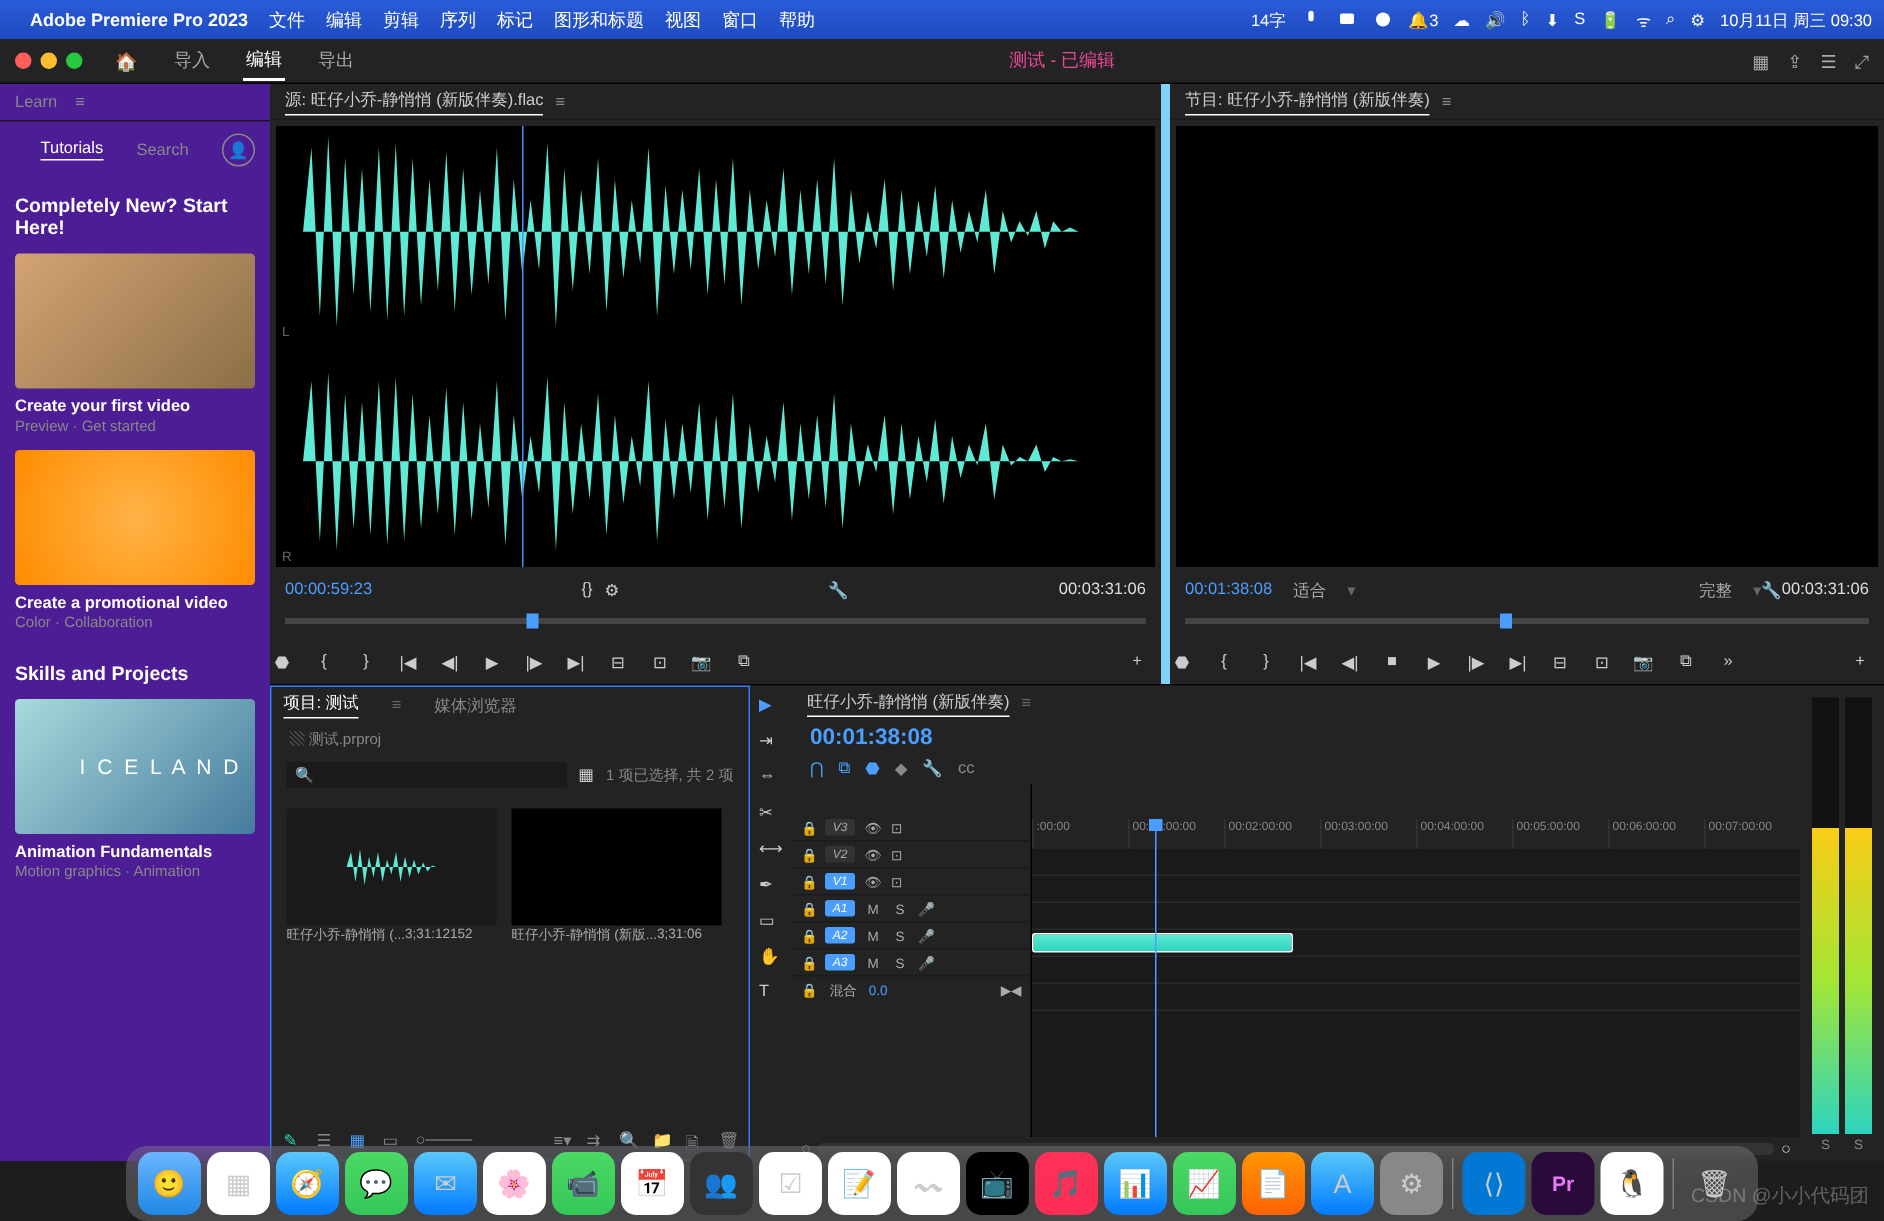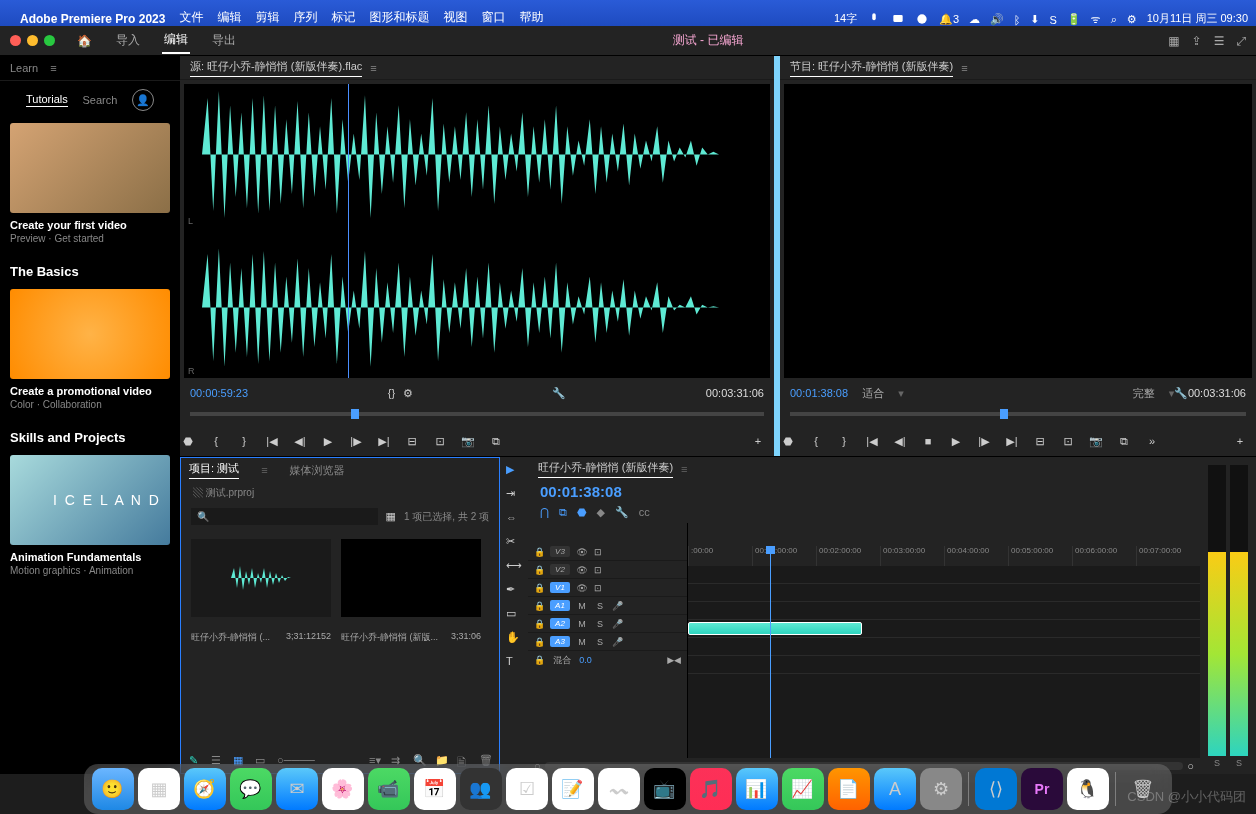--- a/index.html
+++ b/index.html
@@ -1,39 +1,39 @@
 <!DOCTYPE html>
 <html><head>
 <meta charset="utf-8">
 <style>
 *{margin:0;padding:0;box-sizing:border-box;font-family:-apple-system,BlinkMacSystemFont,sans-serif;}
 body{background:#1d1d1d;width:1256px;height:814px;overflow:hidden;color:#ccc;font-size:11px;}
-.menubar{height:26px;background:linear-gradient(#2a5bd7,#1e4bc0);display:flex;align-items:flex-end;padding:0 8px;color:#fff;font-size:12px;}
+.menubar{height:26px;background:linear-gradient(#2a5bd7,#1e4bc0);display:flex;align-items:center;padding:0 8px;color:#fff;font-size:12px;}
 .menubar .apple{margin-right:12px;}
 .menubar .appname{font-weight:bold;margin-right:14px;}
 .menubar .mitem{margin-right:14px;cursor:default;}
 .menubar .spacer{flex:1;}
 .menubar .ritem{margin-left:10px;font-size:11px;}
 .menubar svg{width:14px;height:14px;fill:#fff;vertical-align:middle;}
 
 .apptabs{height:30px;background:#232323;display:flex;align-items:center;color:#aaa;font-size:12px;border-bottom:1px solid #000;}
 .tlights{display:flex;gap:6px;padding:0 10px;}
 .tl{width:11px;height:11px;border-radius:50%;}
 .tl.r{background:#ff5f57;}.tl.y{background:#febc2e;}.tl.g{background:#28c840;}
 .apptabs .home{margin:0 12px;}
 .apptabs .tab{margin:0 10px;padding:4px 2px;}
 .apptabs .tab.active{color:#fff;border-bottom:2px solid #fff;}
-.apptabs .center{flex:1;text-align:center;color:#f9a8d4;}
+.apptabs .center{flex:1;text-align:center;color:#ec4899;}
 .apptabs .right{display:flex;gap:12px;padding-right:10px;}
 
 .main{display:flex;height:718px;}
-.learn{width:180px;background:#000000;padding:0;color:#ddd;overflow:hidden;}
+.learn{width:180px;background:#4c1d95;padding:0;color:#ddd;overflow:hidden;}
 .learn-top{display:flex;align-items:center;padding:6px 10px;gap:12px;border-bottom:1px solid #1a1a1a;}
 .learn-top .ltab{color:#888;font-size:11px;}
-.learn-row{display:flex;align-items:center;justify-content:space-between;padding:8px 26px;}
+.learn-row{display:flex;align-items:center;justify-content:space-between;padding:8px 10px;margin-left:17px;}
 .learn-row .tuts{color:#fff;border-bottom:1px solid #fff;padding-bottom:1px;font-size:11px;}
 .learn-row .search{color:#888;}
 .learn-row .avatar{width:22px;height:22px;border:1px solid #888;border-radius:50%;display:flex;align-items:center;justify-content:center;}
 .learn h3{font-size:13px;font-weight:bold;color:#fff;padding:10px 10px 6px;}
 .card{margin:4px 10px 10px;}
 .card .thumb{width:100%;height:90px;border-radius:3px;background-size:cover;padding-left:34px;}
 .card .t1{background:linear-gradient(135deg,#d4a373,#8b6f47);}
 .card .t2{background:radial-gradient(circle at 50% 50%,#ffb347,#ff8c00);}
 .card .t3{background:linear-gradient(135deg,#a8dadc,#457b9d);display:flex;align-items:center;justify-content:center;color:#fff;font-size:14px;letter-spacing:2px;}
 .card .title{color:#fff;font-size:11px;font-weight:bold;margin-top:6px;}
@@ -79,21 +79,21 @@
 .proj-name{padding:4px 12px;color:#888;font-size:10px;}
 .proj-search{display:flex;align-items:center;padding:4px 10px;gap:8px;}
 .proj-search input{flex:1;background:#1a1a1a;border:none;color:#ccc;padding:3px 6px;font-size:10px;}
 .proj-search .info{color:#888;font-size:10px;}
 .proj-items{flex:1;display:flex;gap:10px;padding:10px;align-items:flex-start;}
 .proj-item{width:140px;}
 .proj-thumb{height:78px;background:#1a1a1a;display:flex;align-items:center;justify-content:center;position:relative;}
 .proj-thumb.audio{background:#1a1a1a;}
 .proj-thumb svg{width:60px;height:30px;}
 .proj-thumb.black{background:#000;}
-.proj-meta{display:flex;justify-content:space-between;font-size:9px;color:#aaa;margin-top:14px;}
+.proj-meta{display:flex;font-size:9px;color:#aaa;margin-top:0;}
 .proj-footer{height:26px;display:flex;align-items:center;padding:0 8px;gap:10px;color:#888;}
 .proj-footer .ic{width:12px;height:12px;cursor:pointer;}
 
 .toolcol{width:28px;background:#232323;display:flex;flex-direction:column;align-items:center;padding-top:6px;gap:8px;}
 .toolcol .tool{width:16px;height:16px;cursor:pointer;color:#ccc;}
 .toolcol .tool.active{color:#4a9eff;}
 
 .timeline{flex:1;background:#232323;display:flex;flex-direction:column;}
 .tl-header{height:24px;display:flex;align-items:center;padding:0 10px;font-size:11px;}
 .tl-header .seq{color:#ccc;border-bottom:1px solid #fff;padding-bottom:2px;}
@@ -192,26 +192,26 @@
   <div class="learn">
     <div class="learn-top">
       <span class="ltab">Learn</span>
       <span class="ltab">≡</span>
     </div>
     <div class="learn-row">
       <span class="tuts">Tutorials</span>
       <span class="search">Search</span>
       <span class="avatar">👤</span>
     </div>
+    <h3>Completely New? Start Here!</h3>
     <div class="card">
       <div class="thumb t1"></div>
       <div class="title">Create your first video</div>
       <div class="sub">Preview  ·  Get started</div>
     </div>
-    <h3>The Basics</h3>
     <div class="card">
       <div class="thumb t2"></div>
       <div class="title">Create a promotional video</div>
       <div class="sub">Color  ·  Collaboration</div>
     </div>
     <h3>Skills and Projects</h3>
     <div class="card">
       <div class="thumb t3">I C E L A N D</div>
       <div class="title">Animation Fundamentals</div>
       <div class="sub">Motion graphics  ·  Animation</div>

